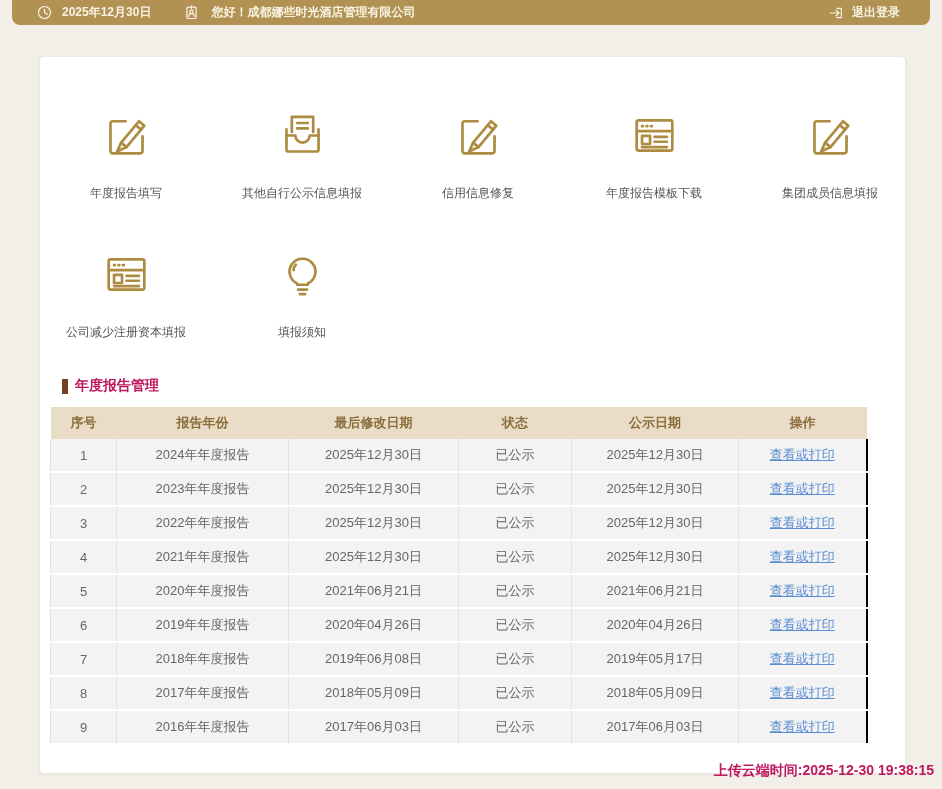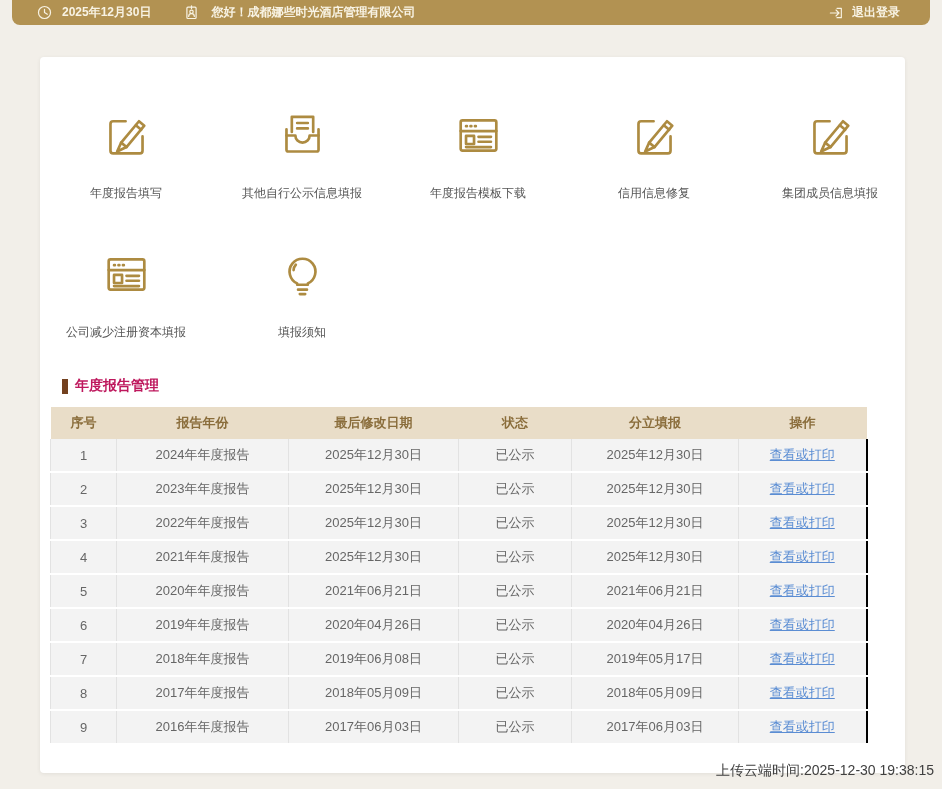--- a/index.html
+++ b/index.html
@@ -66,21 +66,21 @@
   table.report td{
     background:#f3f3f3;color:#666;height:30px;text-align:center;
     border-right:1px solid #e2e2e2;border-bottom:2px solid #ffffff;
   }
   table.report td:first-child{border-left:1px solid #e2e2e2;}
   table.report tr td:last-child{border-right:2px solid #000000;}
   a.view-link{color:#5b8dd3;text-decoration:underline;cursor:pointer;}
   
   .footer-time{
     position:absolute;right:8px;top:762px;
-    color:#404040;font-size:14px;font-weight:normal;
+    color:#be185d;font-size:14px;font-weight:bold;
   }
   .svg-defs{position:absolute;width:0;height:0;overflow:hidden;}
 </style>
 </head>
 <body>
 
 <svg class="svg-defs" aria-hidden="true">
   <symbol id="ic-pencil" viewBox="0 0 64 64">
     <path d="M50 33 V49 a3 3 0 0 1 -3 3 H17 a3 3 0 0 1 -3 -3 V19 a3 3 0 0 1 3 -3 H31"></path>
     <path d="M26 40 L46 16 L52 21 L32 45 Z"></path>
@@ -150,29 +150,29 @@
       <div class="cell-label">年度报告填写</div>
     </div>
     <div class="cell">
       <svg class="ico big">
           <use href="#ic-inbox"></use>
         </svg>
       <div class="cell-label">其他自行公示信息填报</div>
     </div>
     <div class="cell">
       <svg class="ico big">
+          <use href="#ic-pencil"></use>
+        </svg>
+      <div class="cell-label">信用信息修复</div>
+    </div>
+    <div class="cell">
+      <svg class="ico big">
           <use href="#ic-browser"></use>
         </svg>
       <div class="cell-label">年度报告模板下载</div>
-    </div>
-    <div class="cell">
-      <svg class="ico big">
-          <use href="#ic-pencil"></use>
-        </svg>
-      <div class="cell-label">信用信息修复</div>
     </div>
     <div class="cell">
       <svg class="ico big">
           <use href="#ic-pencil"></use>
         </svg>
       <div class="cell-label">集团成员信息填报</div>
     </div>
     <div class="cell">
       <svg class="ico big">
           <use href="#ic-browser"></use>
@@ -213,21 +213,21 @@
       <col style="width:113px">
         <col style="width:167px">
         <col style="width:128px">
     </colgroup>
     <thead>
       <tr>
         <th>序号</th>
         <th>报告年份</th>
         <th>最后修改日期</th>
         <th>状态</th>
-        <th>分立填报</th>
+        <th>公示日期</th>
         <th>操作</th>
       </tr>
     </thead>
     <tbody>
       <tr>
         <td>1</td>
         <td>2024年年度报告</td>
         <td>2025年12月30日</td>
         <td>已公示</td>
         <td>2025年12月30日</td>

